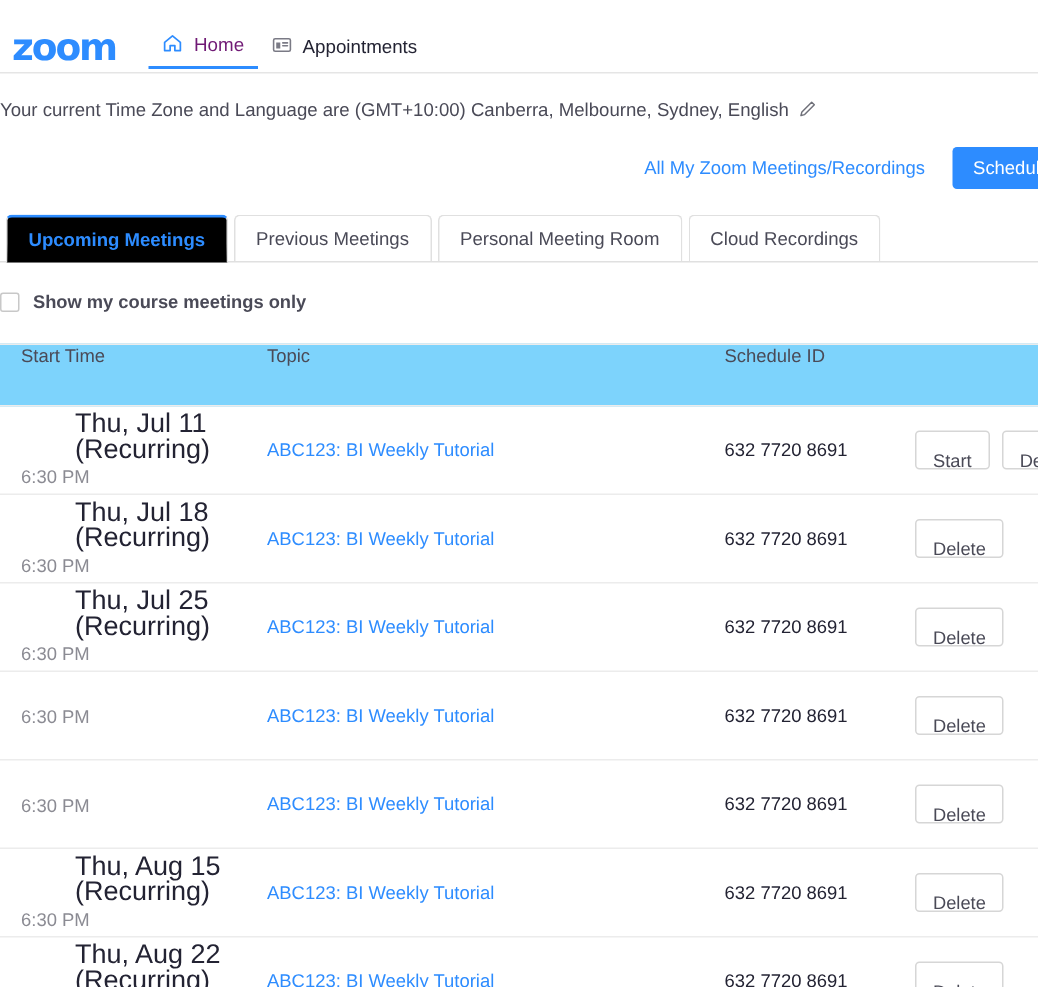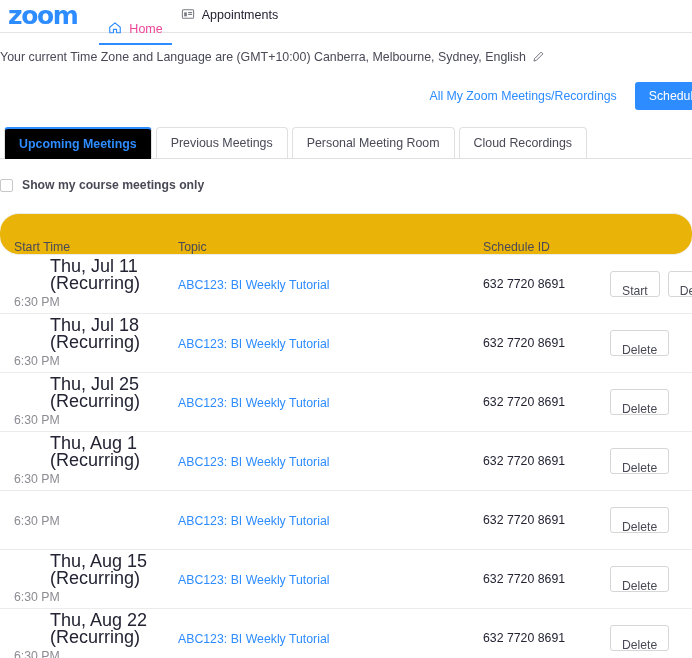--- a/index.html
+++ b/index.html
@@ -15,21 +15,21 @@
     color: #232333;
     -webkit-font-smoothing: antialiased;
   }
 
   
   .topnav {
     height: 32px;
     display: flex;
     align-items: flex-start;
     border-bottom: 1px solid #e5e5e5;
-    padding-top: 0;
+    padding-top: 16px;
     position: relative;
   }
   .logo {
     font-size: 25px;
     font-weight: 700;
     color: #2d8cff;
     letter-spacing: -1.4px;
     margin-left: 8px;
     margin-top: 1px;
     line-height: 30px;
@@ -45,23 +45,22 @@
     display: flex;
     align-items: center;
     gap: 7px;
     height: 30px;
     padding: 0 9px;
     font-size: 12.5px;
     cursor: pointer;
     box-sizing: border-box;
   }
   .nav-item.active {
-    color: #ec4899;
+    color: #701a75;
     border-bottom: 2px solid #2d8cff;
-    margin-top: 15px;
   }
   .nav-item.inactive {
     color: #232333;
   }
   .nav-ico { display: block; }
 
   
   .tz-row {
     display: flex;
     align-items: center;
@@ -164,28 +163,27 @@
     font-size: 12.2px;
     font-weight: 700;
     color: #4a4a57;
     cursor: pointer;
   }
 
   
   .table { margin-top: 18px; width: 100%; }
   .thead {
     display: flex;
-    align-items: flex-end;
+    align-items: flex-start;
     height: 40px;
-    background: #eab308;
+    background: #7dd3fc;
     border-top: 1px solid #ececec;
     border-bottom: 1px solid #ececec;
     font-size: 12.3px;
     color: #4a4a57;
-    border-radius: 19px;
   }
   .row {
     display: flex;
     align-items: center;
     height: 59px;
     border-bottom: 1px solid #ececec;
     box-sizing: border-box;
   }
   .c-time  { width: 178px; flex: none; padding-left: 14px; box-sizing: border-box; }
   .c-topic { width: 305px; flex: none; box-sizing: border-box; }
@@ -336,21 +334,20 @@
       <a class="topic-link">ABC123: BI Weekly Tutorial</a>
     </div>
     <div class="c-id mid">632 7720 8691</div>
     <div class="c-act">
       <button class="btn-sm">Delete</button>
     </div>
   </div>
 
   <div class="row">
     <div class="c-time">
-      <div class="date">Thu, Aug 1 (Recurring)</div>
       <div class="time">6:30 PM</div>
     </div>
     <div class="c-topic">
       <a class="topic-link">ABC123: BI Weekly Tutorial</a>
     </div>
     <div class="c-id mid">632 7720 8691</div>
     <div class="c-act">
       <button class="btn-sm">Delete</button>
     </div>
   </div>

